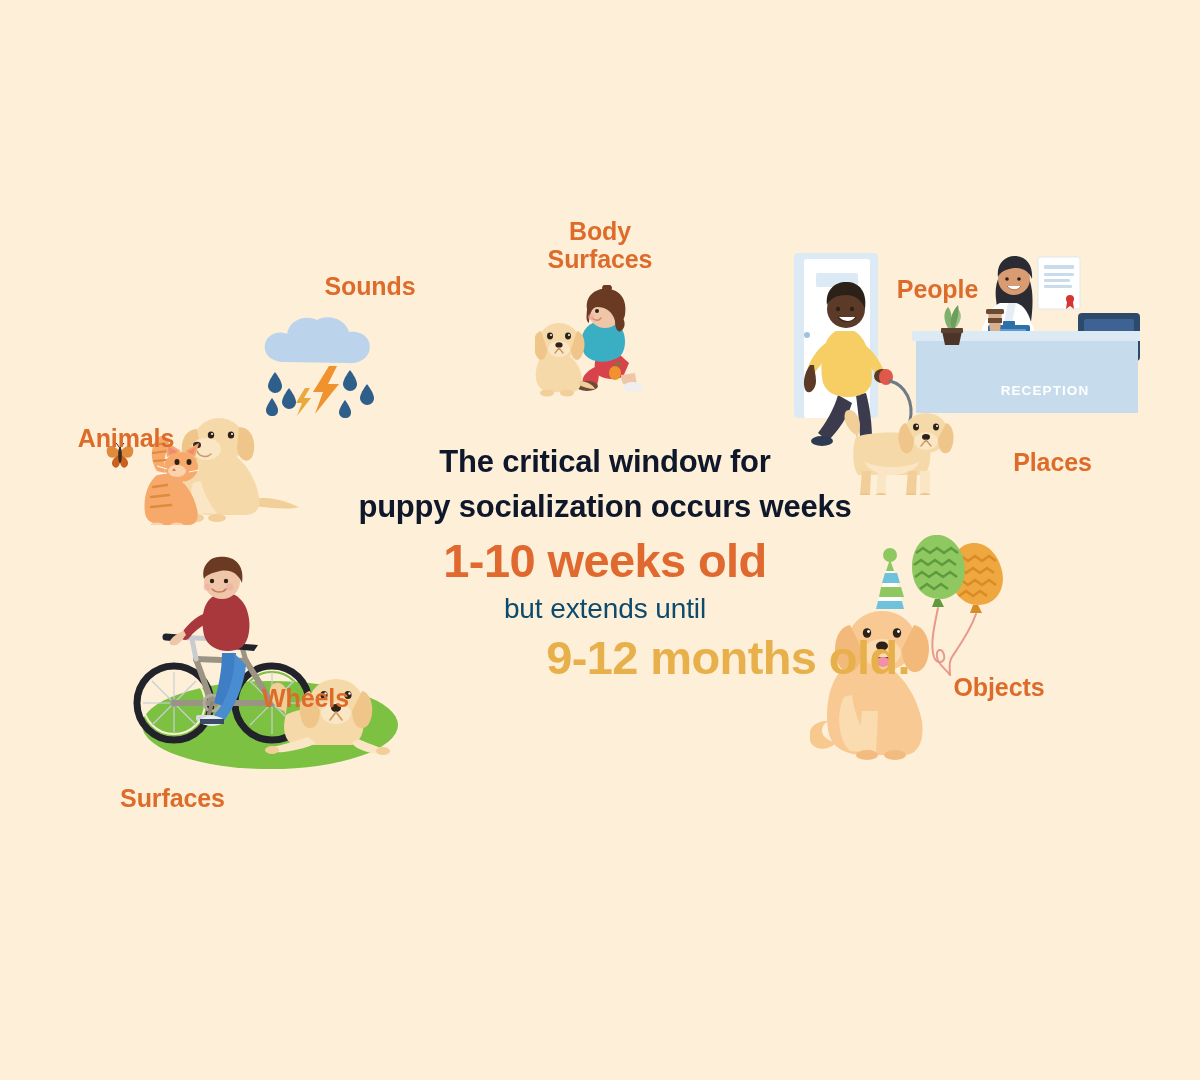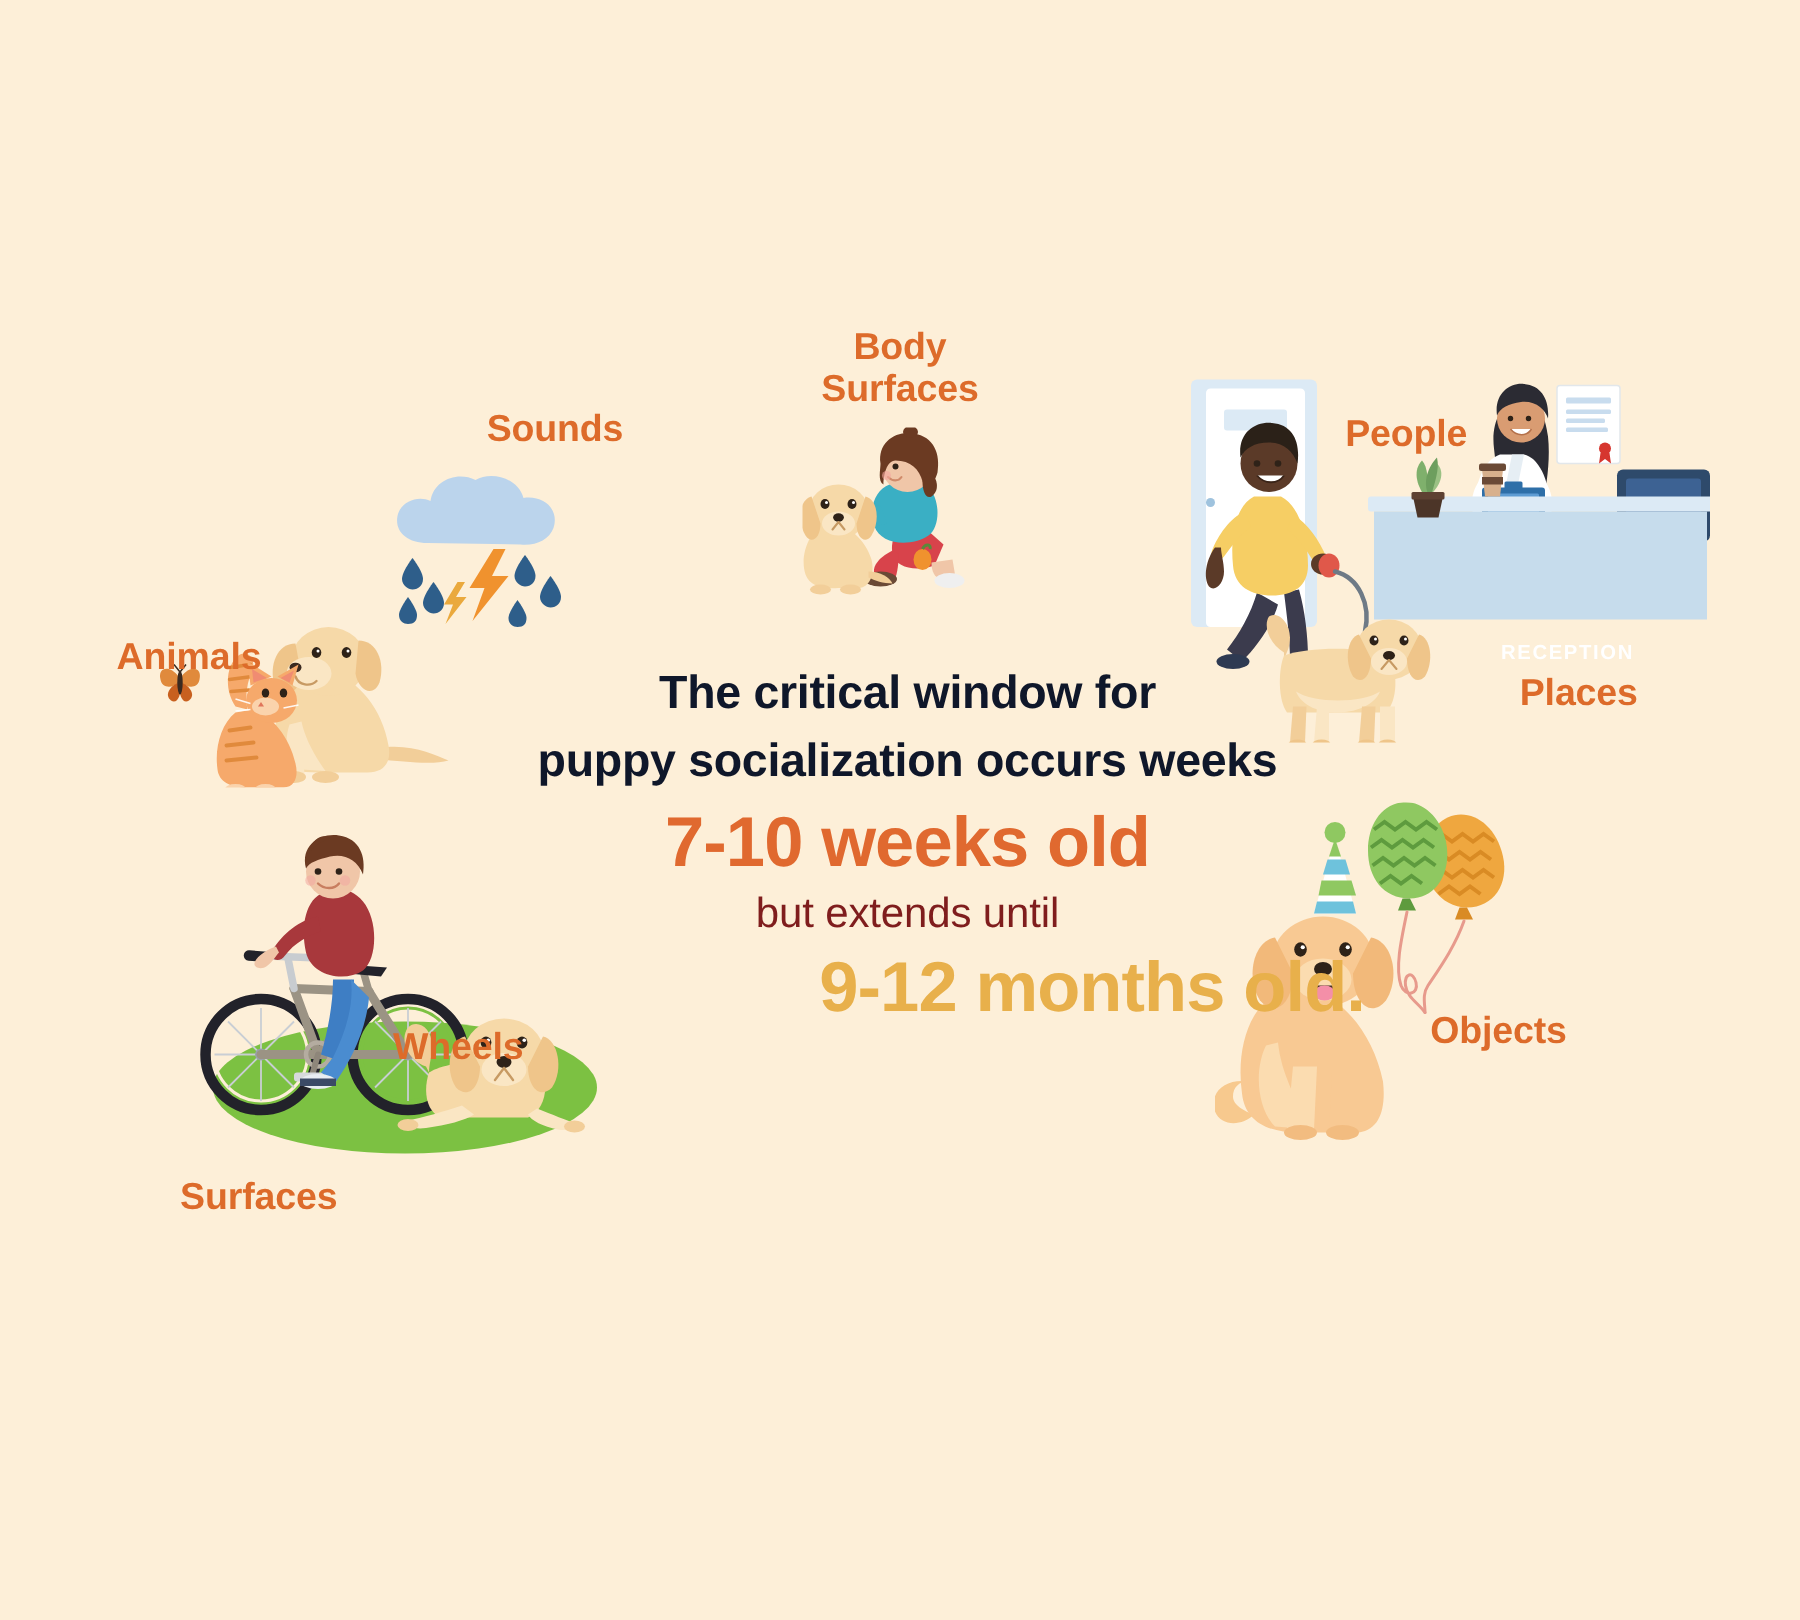--- a/index.html
+++ b/index.html
@@ -51,21 +51,21 @@
   }
   .line-orange {
     color: #E0692F;
     font-weight: bold;
     font-size: 47px;
     line-height: 1.22;
     letter-spacing: -0.6px;
     margin-top: 2px;
   }
   .line-gray {
-    color: #7f1d1d;
+    color: #0c4a6e;
     font-weight: normal;
     font-size: 28px;
     line-height: 1.3;
     letter-spacing: -0.1px;
     margin-top: 2px;
     text-align: center;
   }
   .line-gold {
     color: #E8B04B;
     font-weight: bold;
@@ -83,21 +83,20 @@
   #reception-text {
     position: absolute;
     left: 995px;
     top: 383px;
     width: 100px;
     color: #FFFFFF;
     font-size: 13.5px;
     font-weight: bold;
     letter-spacing: 1.1px;
     text-align: center;
-    margin-top: 44px;
   }
 </style>
 </head>
 <body>
 
 <div id="canvas">
 
   <div class="scene" style="left:95px; top:405px; width:230px; height:120px;">
     <svg width="230" height="120" viewBox="0 0 230 120">
 
@@ -546,18 +545,18 @@
           <circle cx="36" cy="-2" r="7" fill="#8FC861"></circle>
         </g>
       </g>
     </svg>
   </div>
   <div class="cat-label" style="left:940px; top:673px; width:118px;">Objects</div>
 
   <div id="center-block">
     <div class="line-navy">The critical window for</div>
     <div class="line-navy">puppy socialization occurs weeks</div>
-    <div class="line-orange">7-10 weeks old</div>
+    <div class="line-orange">1-10 weeks old</div>
     <div class="line-gray">but extends until</div>
     <div class="line-gold">9-12 months old.</div>
   </div>
 
 </div>
 
 </body></html>

